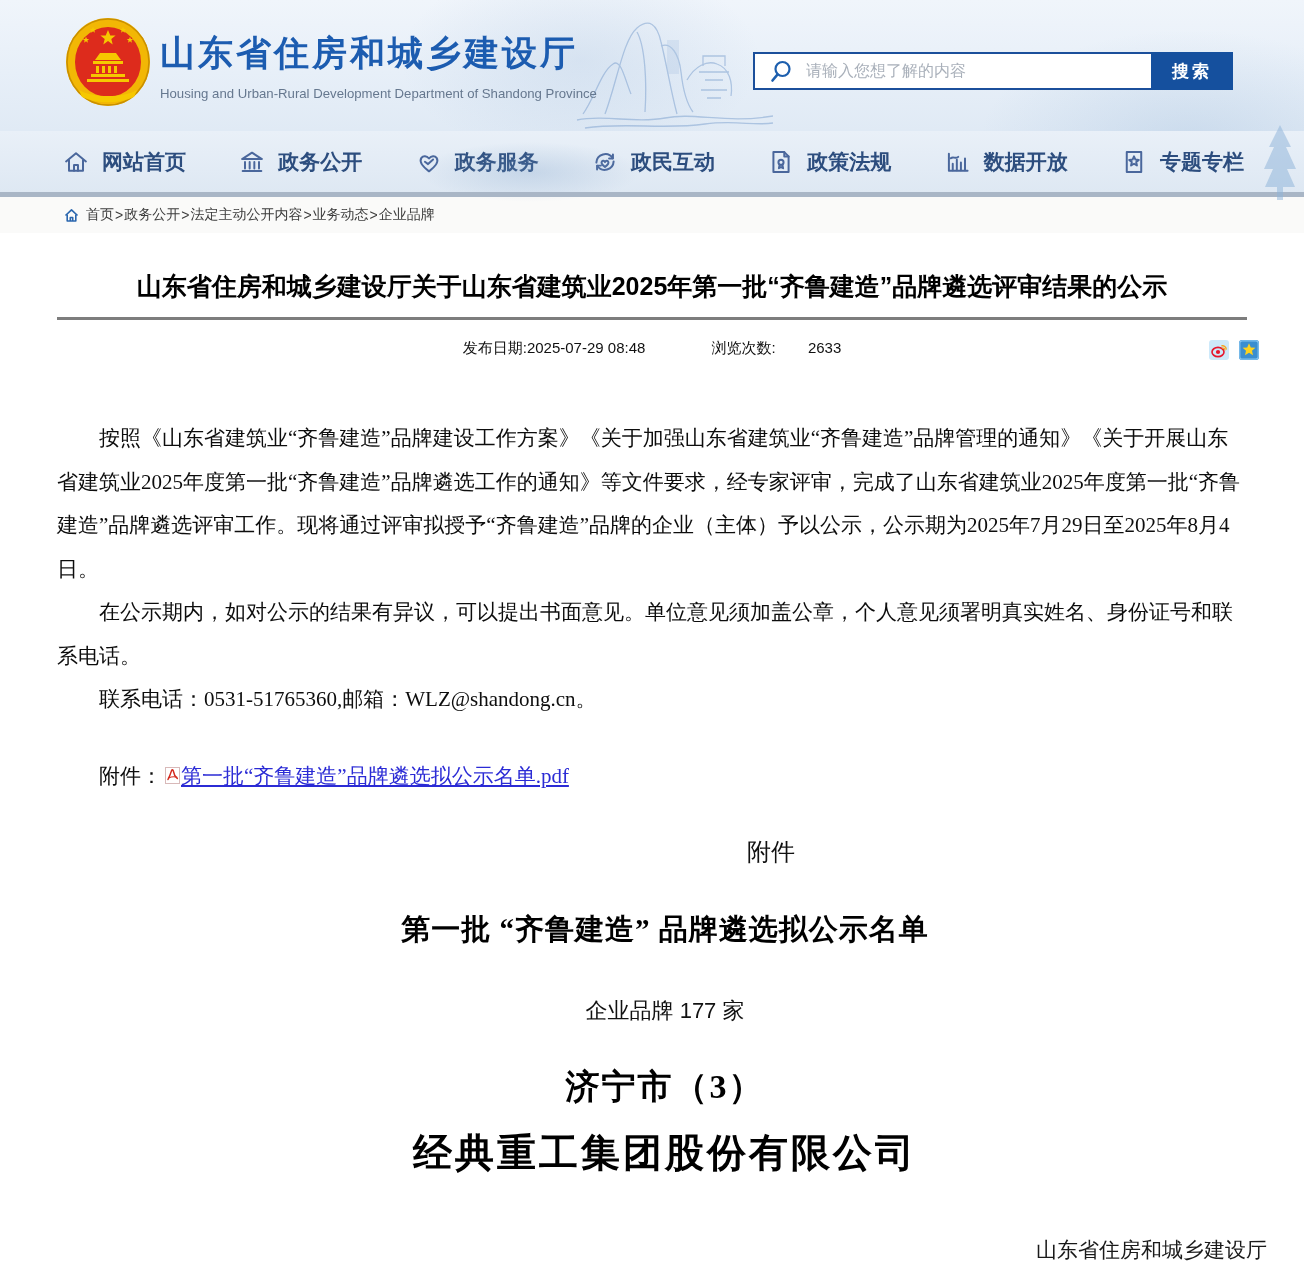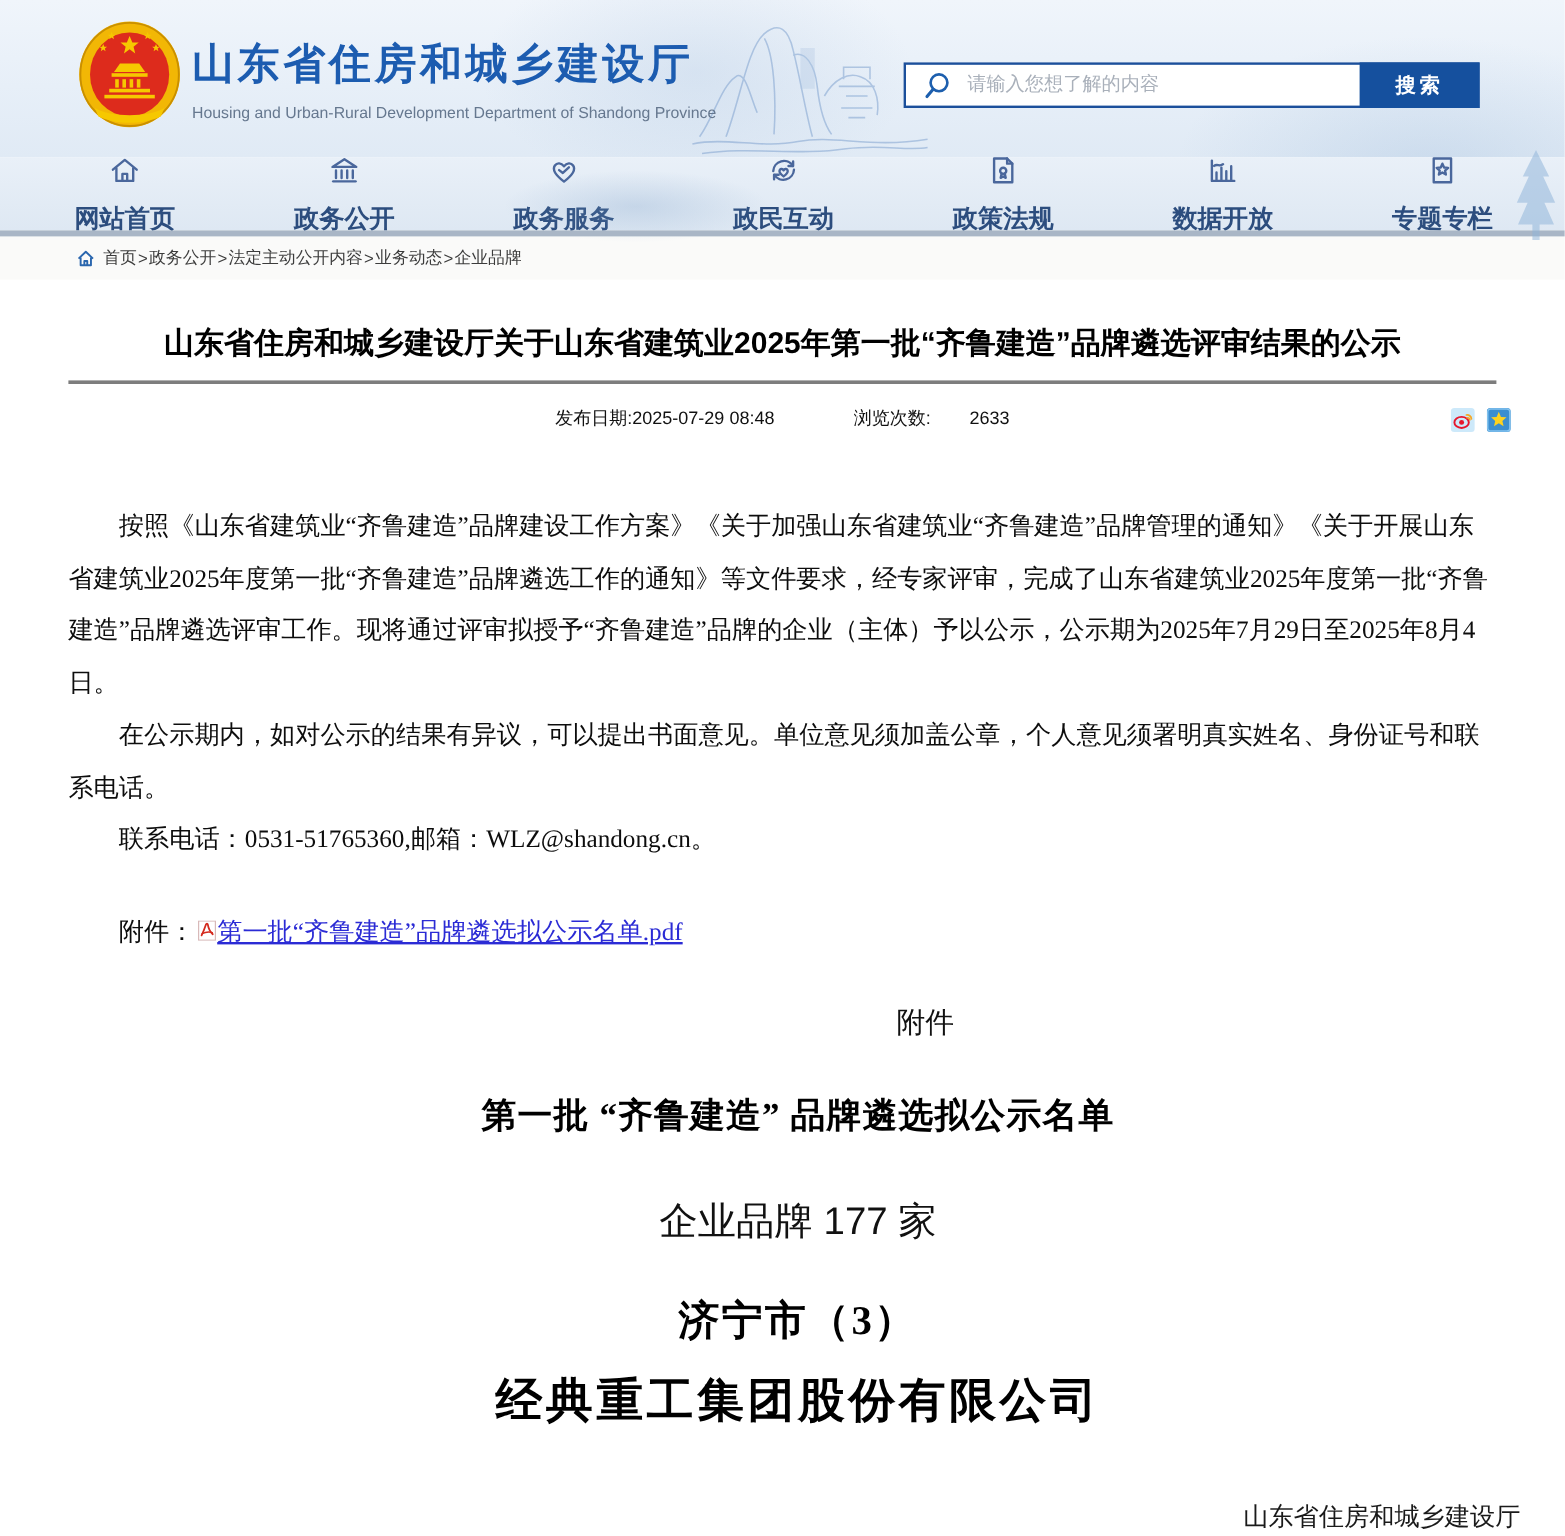--- a/index.html
+++ b/index.html
@@ -30,33 +30,33 @@
     background:#ffffff; border:2px solid #1b4f9b; display:flex; align-items:center;
   }
   .search-icon { margin-left:14px; display:flex; }
   .search-input {
     flex:1; height:100%; border:none; outline:none; background:transparent;
     font-size:16px; padding:0 10px 0 12px; color:#333;
     font-family:"Liberation Sans",sans-serif;
   }
   .search-input::placeholder { color:#a9b0ba; }
   .search-button {
-    width:100px; height:38px; margin:-2px -2px -2px 0; border:none; cursor:pointer;
+    width:82px; height:38px; margin:-2px -2px -2px 0; border:none; cursor:pointer;
     background:#15509e; color:#ffffff; font-size:17px; font-weight:bold; letter-spacing:3px;
     font-family:"Liberation Sans",sans-serif;
   }
   
   .main-nav {
     position:relative; height:61px;
     background:linear-gradient(180deg,#e9f0f8,#dee8f3);
     display:flex; align-items:center; justify-content:space-between;
     padding:0 60px 0 62px;
   }
   .nav-item { display:flex; align-items:center; gap:12px; text-decoration:none;
-    color:#2c4d7e; font-size:21px; font-weight:bold; white-space:nowrap; cursor:pointer;flex-direction:column; }
+    color:#2c4d7e; font-size:21px; font-weight:bold; white-space:nowrap; cursor:pointer; }
   .nav-icon { display:flex; }
   .nav-smudge { position:absolute; left:420px; bottom:-10px; width:220px; height:60px;
     background:radial-gradient(closest-side,rgba(125,160,200,.28),rgba(125,160,200,0)); }
   .nav-tree { position:absolute; right:3px; top:-10px; z-index:3; opacity:.75; }
   .nav-strip { position:relative; height:5px; background:#a9b6c6; }
   
   .breadcrumb-bar {
     height:36px; background:#fafaf9; display:flex; align-items:center;
     padding-left:64px; font-size:14px; color:#3c3c3c;
   }
@@ -85,21 +85,21 @@
     margin-top:40px; padding-left:42px; display:flex; align-items:center;
     font-family:"Liberation Serif","DejaVu Serif",serif; font-size:21px; color:#0d0d0d;
   }
   .pdf-icon { display:flex; margin:0 1px 0 3px; }
   .attachment-link { color:#2b2bd5; text-decoration:underline; cursor:pointer; }
   
   .doc { margin-top:46px; padding-left:26px; text-align:center; color:#000; }
   .doc-annex { text-align:center; margin-left:212px; font-size:24px; color:#111; }
   .doc-title { margin-top:42px; font-size:29px; font-weight:bold;
     font-family:"Liberation Serif","DejaVu Serif",serif; letter-spacing:1px; }
-  .doc-subtitle { margin-top:46px; font-size:32px; color:#111; }
+  .doc-subtitle { margin-top:46px; font-size:22px; color:#111; }
   .doc-city { margin-top:38px; font-size:34px; font-weight:bold;
     font-family:"Liberation Serif","DejaVu Serif",serif; letter-spacing:2px; }
   .doc-company { margin-top:16px; font-size:39px; font-weight:bold;
     font-family:"Liberation Serif","DejaVu Serif",serif; letter-spacing:3px; }
   
   .signature { margin-top:56px; margin-right:-20px; text-align:right;
     font-family:"Liberation Serif","DejaVu Serif",serif; font-size:21px; color:#1a1a1a; }
 </style>
 </head>
 <body>

